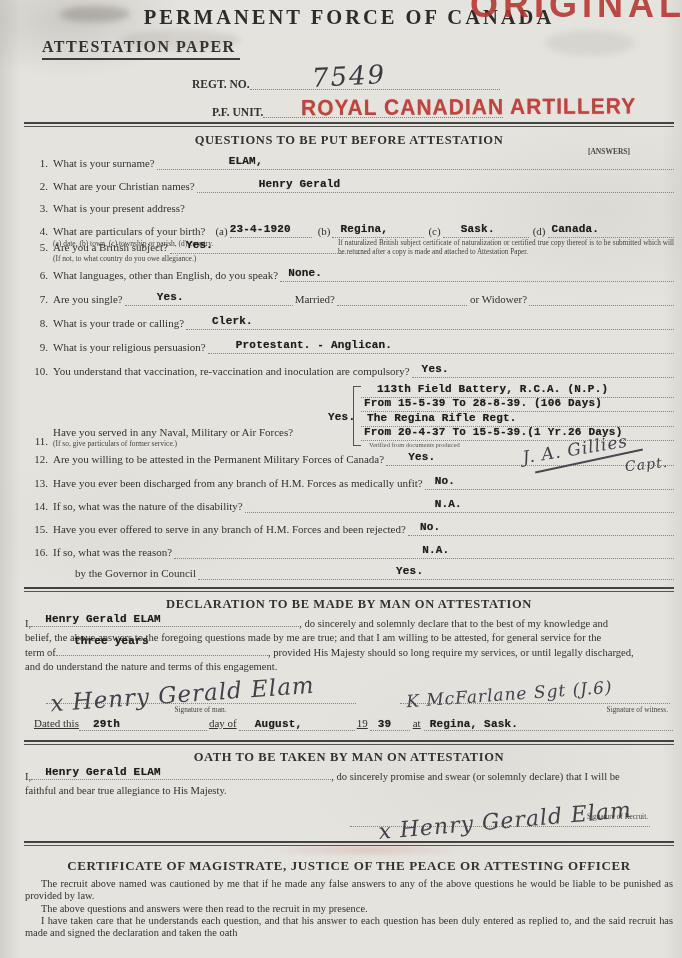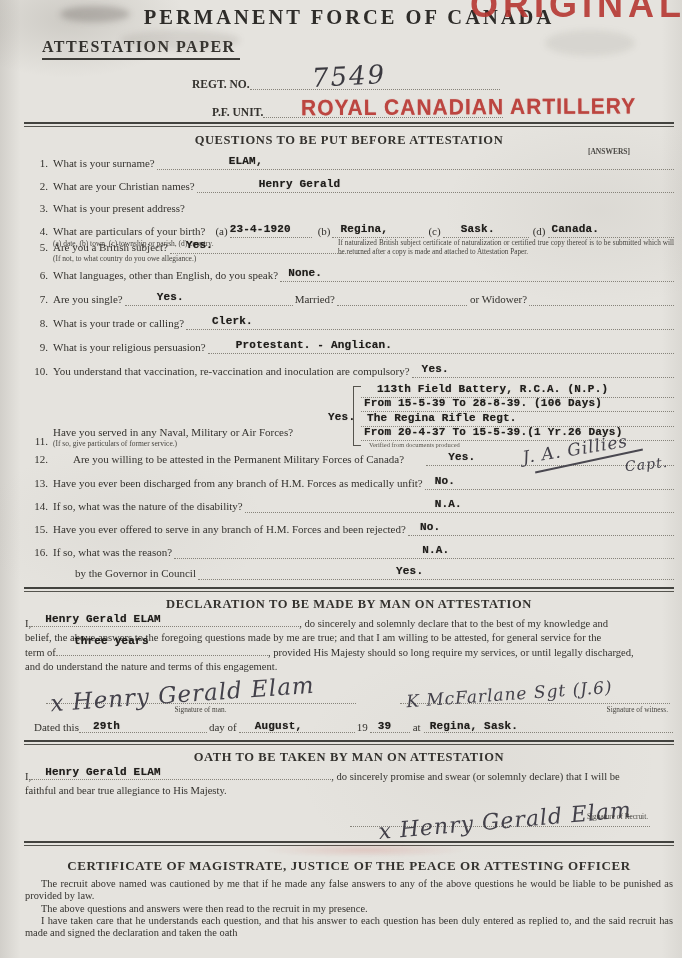--- a/index.html
+++ b/index.html
@@ -64,21 +64,21 @@
   
   .sigrow{display:flex;margin:4px 14px 0 30px;align-items:flex-end;}
   .sigline{border-bottom:1.3px dotted #86837a;position:relative;}
   .sig-man{flex:0 0 310px;height:26px;}
   .sig-man .hand{position:absolute;left:4px;bottom:-4px;font-size:23px;transform:rotate(-4deg);}
   .sig-wit{flex:0 0 270px;height:26px;margin-left:44px;}
   .sig-wit .hand{position:absolute;left:6px;bottom:-1px;font-size:17px;transform:rotate(-4deg);}
   .siglblrow{display:flex;margin:1px 14px 0 30px;font-size:7.3px;color:#45433e;}
   .slbl1{width:310px;text-align:center;}
   .slbl2{width:270px;margin-left:44px;text-align:right;}
-  .dated-row{display:flex;align-items:flex-end;margin:3px 9px 0 18px;font-size:11px;height:16px;}
+  .dated-row{display:flex;margin:3px 9px 0 18px;font-size:11px;height:16px;text-decoration:underline;}
   .dated-row .pfil{height:13px;}
   
   .oath-sig-wrap{position:relative;height:44px;margin:0 22px 0 0;}
   .oath-line{position:absolute;right:10px;bottom:14px;width:300px;border-bottom:1.3px dotted #86837a;}
   .oath-hand{position:absolute;right:28px;bottom:8px;font-size:22px;transform:rotate(-5deg);}
   .oath-lbl{position:absolute;right:12px;bottom:20px;font-size:7.3px;color:#45433e;}
   
   .cpara{margin:0 9px;font-size:10.4px;line-height:12.3px;text-indent:16px;text-align:justify;}
   .ghost-red{position:absolute;left:265px;top:843px;width:200px;height:14px;background:radial-gradient(ellipse at center, rgba(195,60,50,.16), transparent 72%);filter:blur(1px);}
 </style>
@@ -239,21 +239,21 @@
             <span class="ans typed" style="left:6px;">The Regina Rifle Regt.</span>
           </div>
         <div class="q11-line">
             <span class="ans typed" style="left:3px;">From 20-4-37 To 15-5-39.(1 Yr.26 Days)</span>
           </div>
         <div class="verified">Verified from documents produced</div>
       </div>
     </div>
   </div>
 
-  <div class="q" style="margin-top:4px;gap:20px;">
+  <div class="q" style="margin-top:4px;">
     <span class="qn">12.</span>
     <span class="qt">Are you willing to be attested in the Permanent Military Forces of Canada?</span>
     <span class="ld">
         <span class="ans typed" style="left:22px;">Yes.</span>
       </span>
     <span class="hand sig-q12">J. A. Gillies</span>
     <span class="hand sig-q12-rank">Capt.</span>
     <span class="sig-stroke"></span>
   </div>
 

